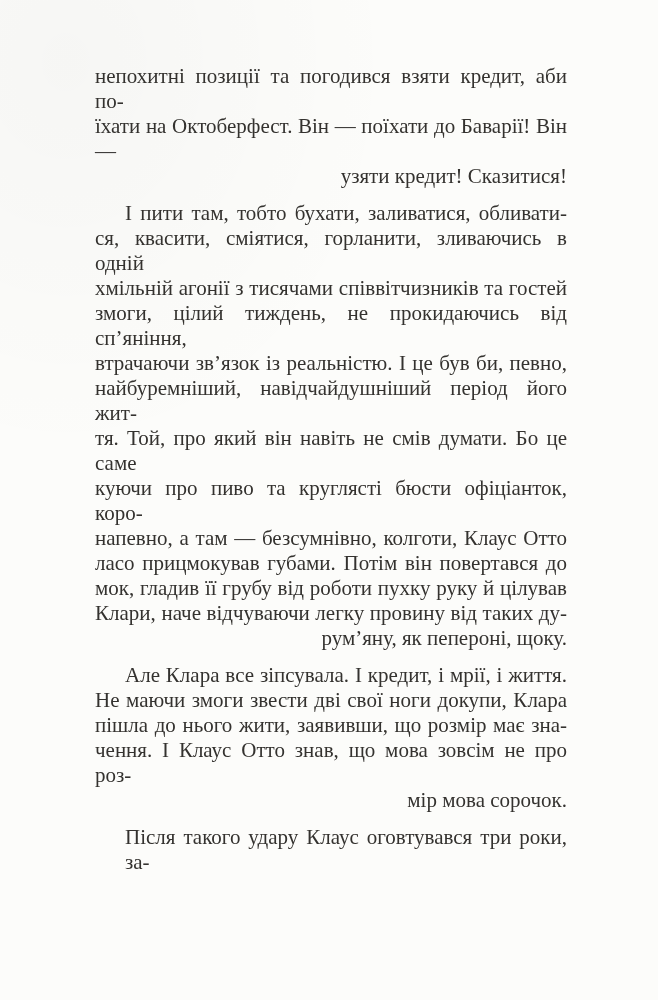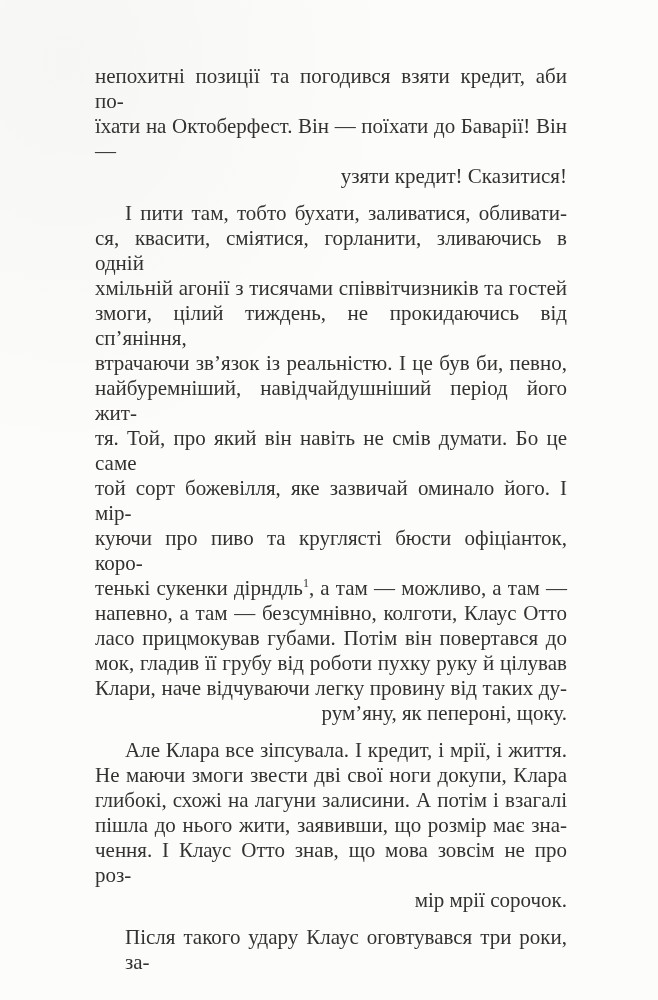--- a/index.html
+++ b/index.html
@@ -60,39 +60,34 @@
   </div>
 
   <div class="para gap-before">
     <div class="ln ind">І пити там, тобто бухати, заливатися, обливати-</div>
     <div class="ln">ся, квасити, сміятися, горланити, зливаючись в одній</div>
     <div class="ln">хмільній агонії з тисячами співвітчизників та гостей</div>
     <div class="ln">змоги, цілий тиждень, не прокидаючись від сп’яніння,</div>
     <div class="ln">втрачаючи зв’язок із реальністю. І це був би, певно,</div>
     <div class="ln">найбуремніший, навідчайдушніший період його жит-</div>
     <div class="ln">тя. Той, про який він навіть не смів думати. Бо це саме</div>
-    <div class="ln">той сорт божевілля, яке зазвичай оминало його. І мір-</div>
     <div class="ln">куючи про пиво та круглясті бюсти офіціанток, коро-</div>
-    <div class="ln">
-      <span>тенькі сукенки дірндль</span><sup class="fnref">1</sup><span>, а там — можливо, а там —</span>
-    </div>
     <div class="ln">напевно, а там — безсумнівно, колготи, Клаус Отто</div>
     <div class="ln">ласо прицмокував губами. Потім він повертався до</div>
     <div class="ln">мок, гладив її грубу від роботи пухку руку й цілував</div>
     <div class="ln">Клари, наче відчуваючи легку провину від таких ду-</div>
     <div class="ln-last">рум’яну, як пепероні, щоку.</div>
   </div>
 
   <div class="para">
     <div class="ln ind">Але Клара все зіпсувала. І кредит, і мрії, і життя.</div>
     <div class="ln">Не маючи змоги звести дві свої ноги докупи, Клара</div>
-    <div class="ln">глибокі, схожі на лагуни залисини. А потім і взагалі</div>
     <div class="ln">пішла до нього жити, заявивши, що розмір має зна-</div>
     <div class="ln">чення. І Клаус Отто знав, що мова зовсім не про роз-</div>
-    <div class="ln-last">мір мрії сорочок.</div>
+    <div class="ln-last">мір мова сорочок.</div>
   </div>
 
   <div class="para">
     <div class="ln ind">Після такого удару Клаус оговтувався три роки, за-</div>
 
   </div>
 
 </div>
 
 </body></html>

